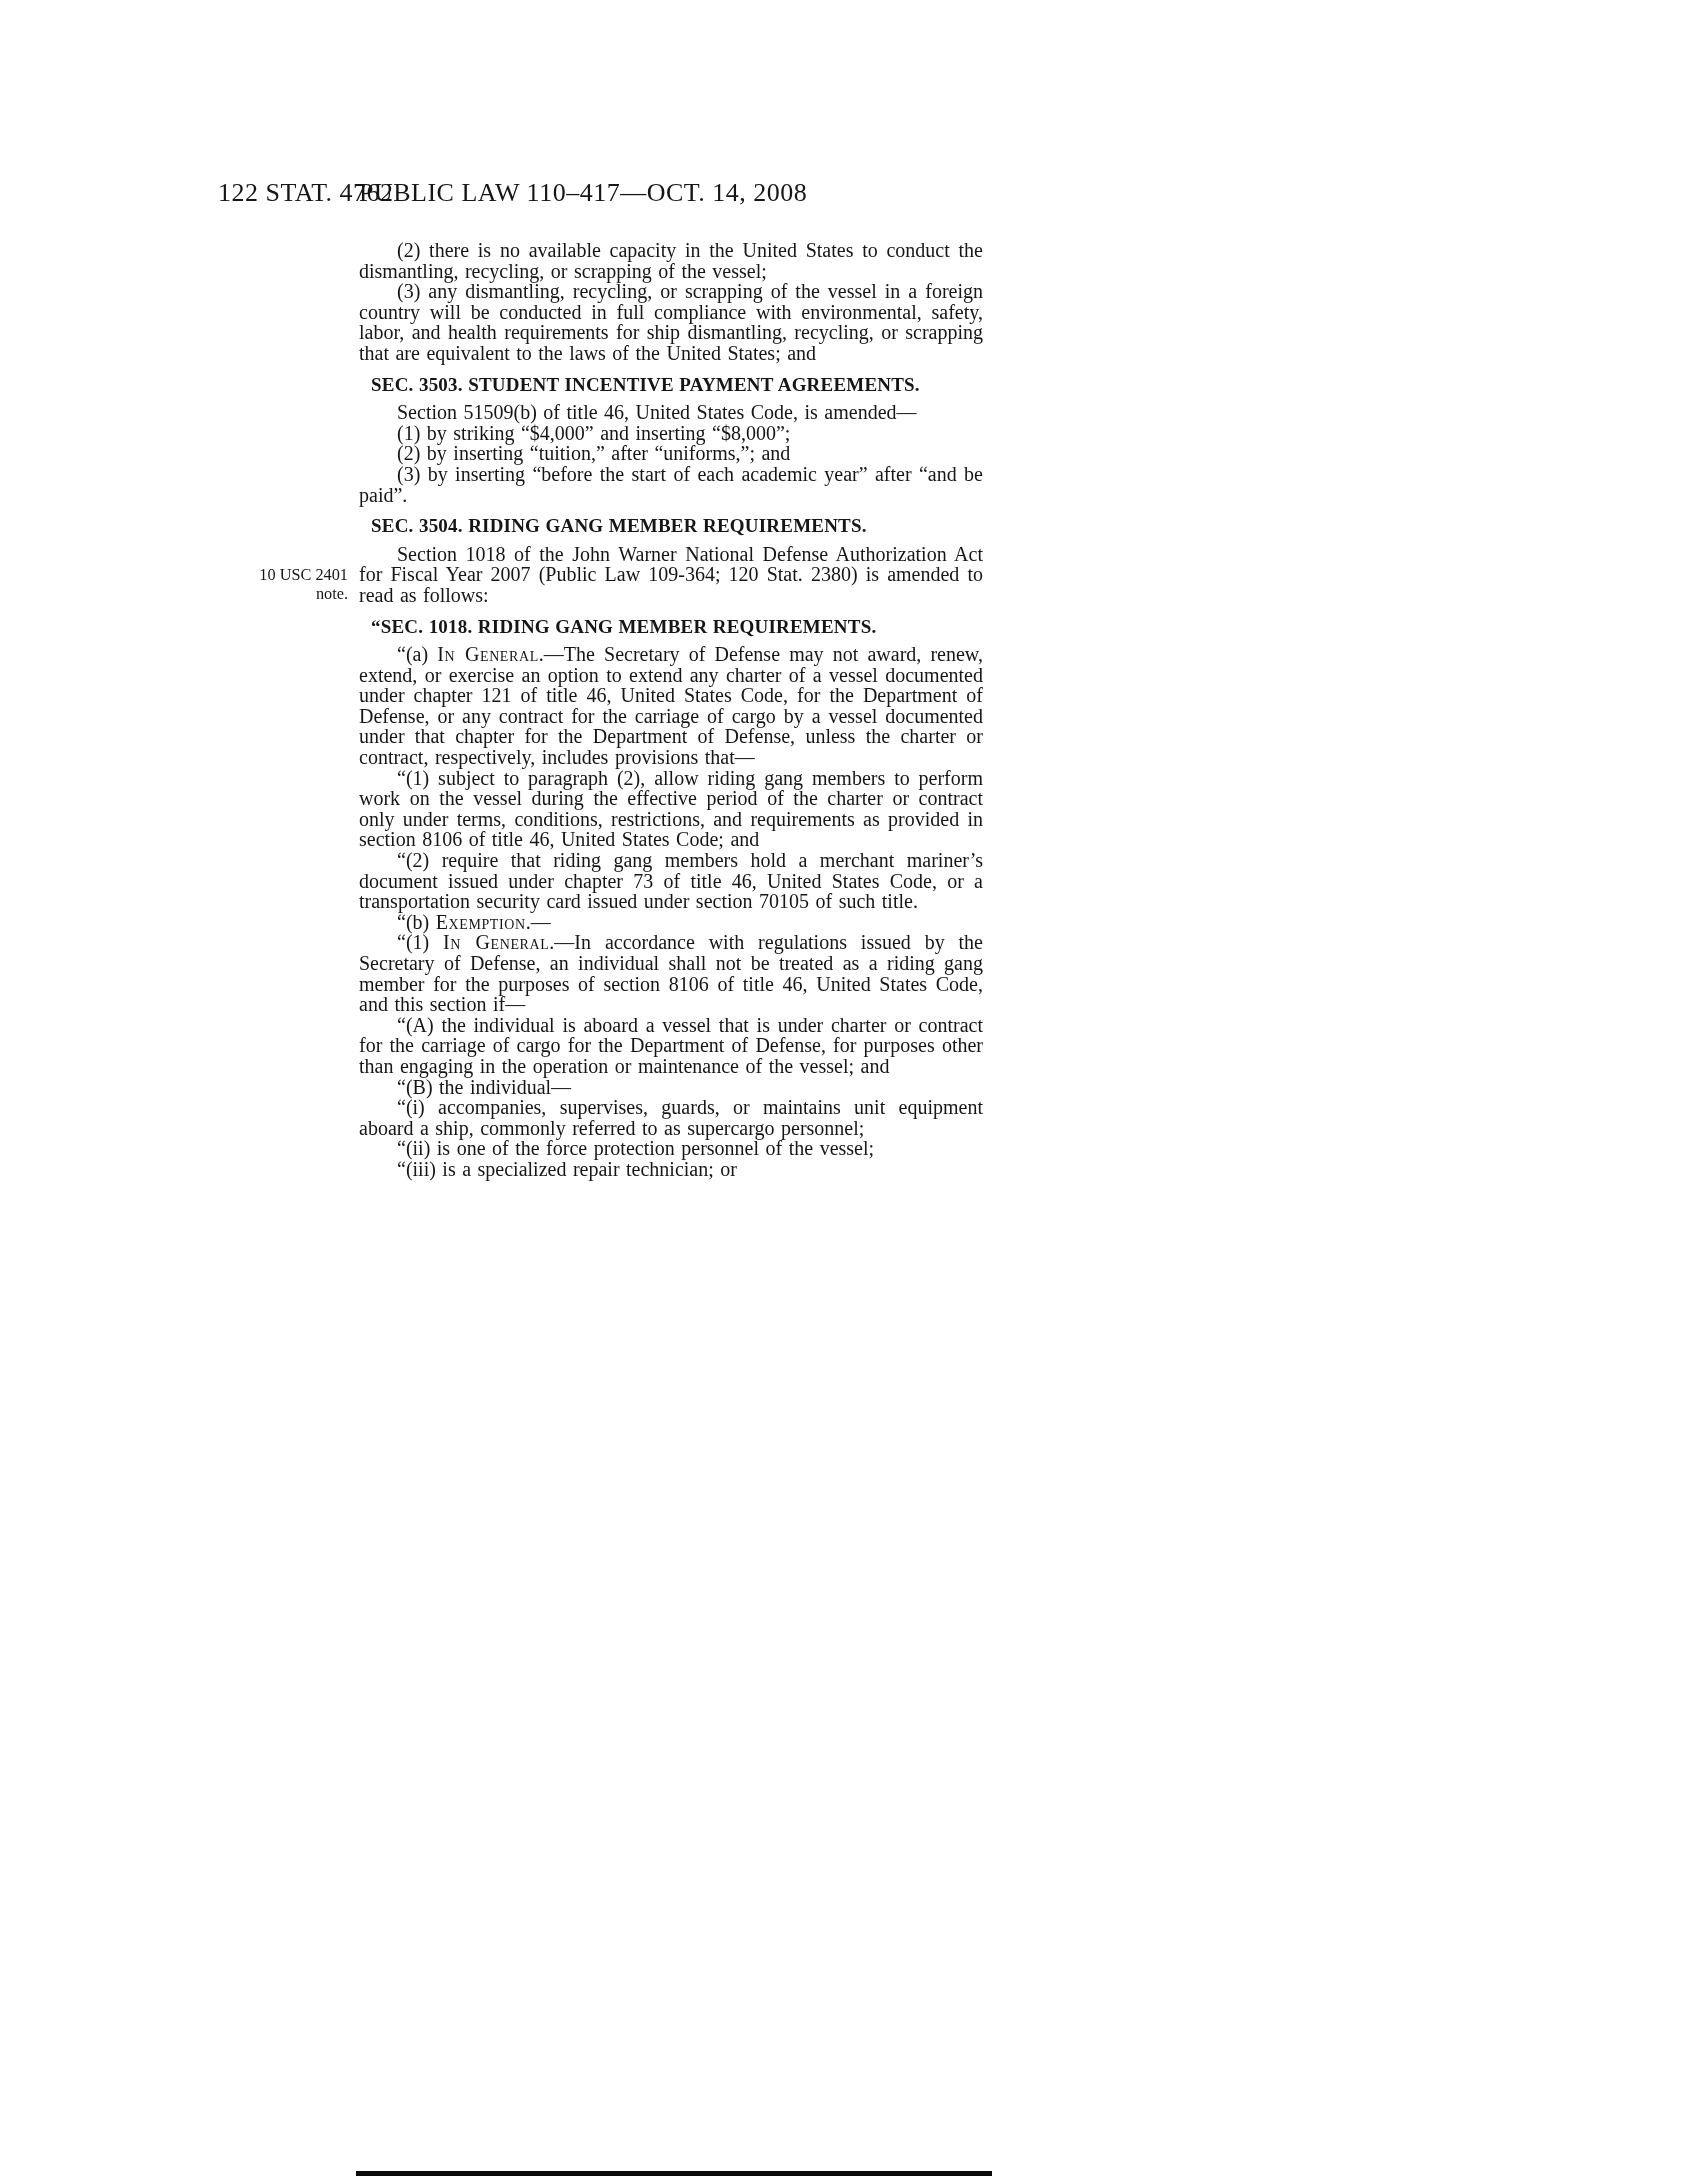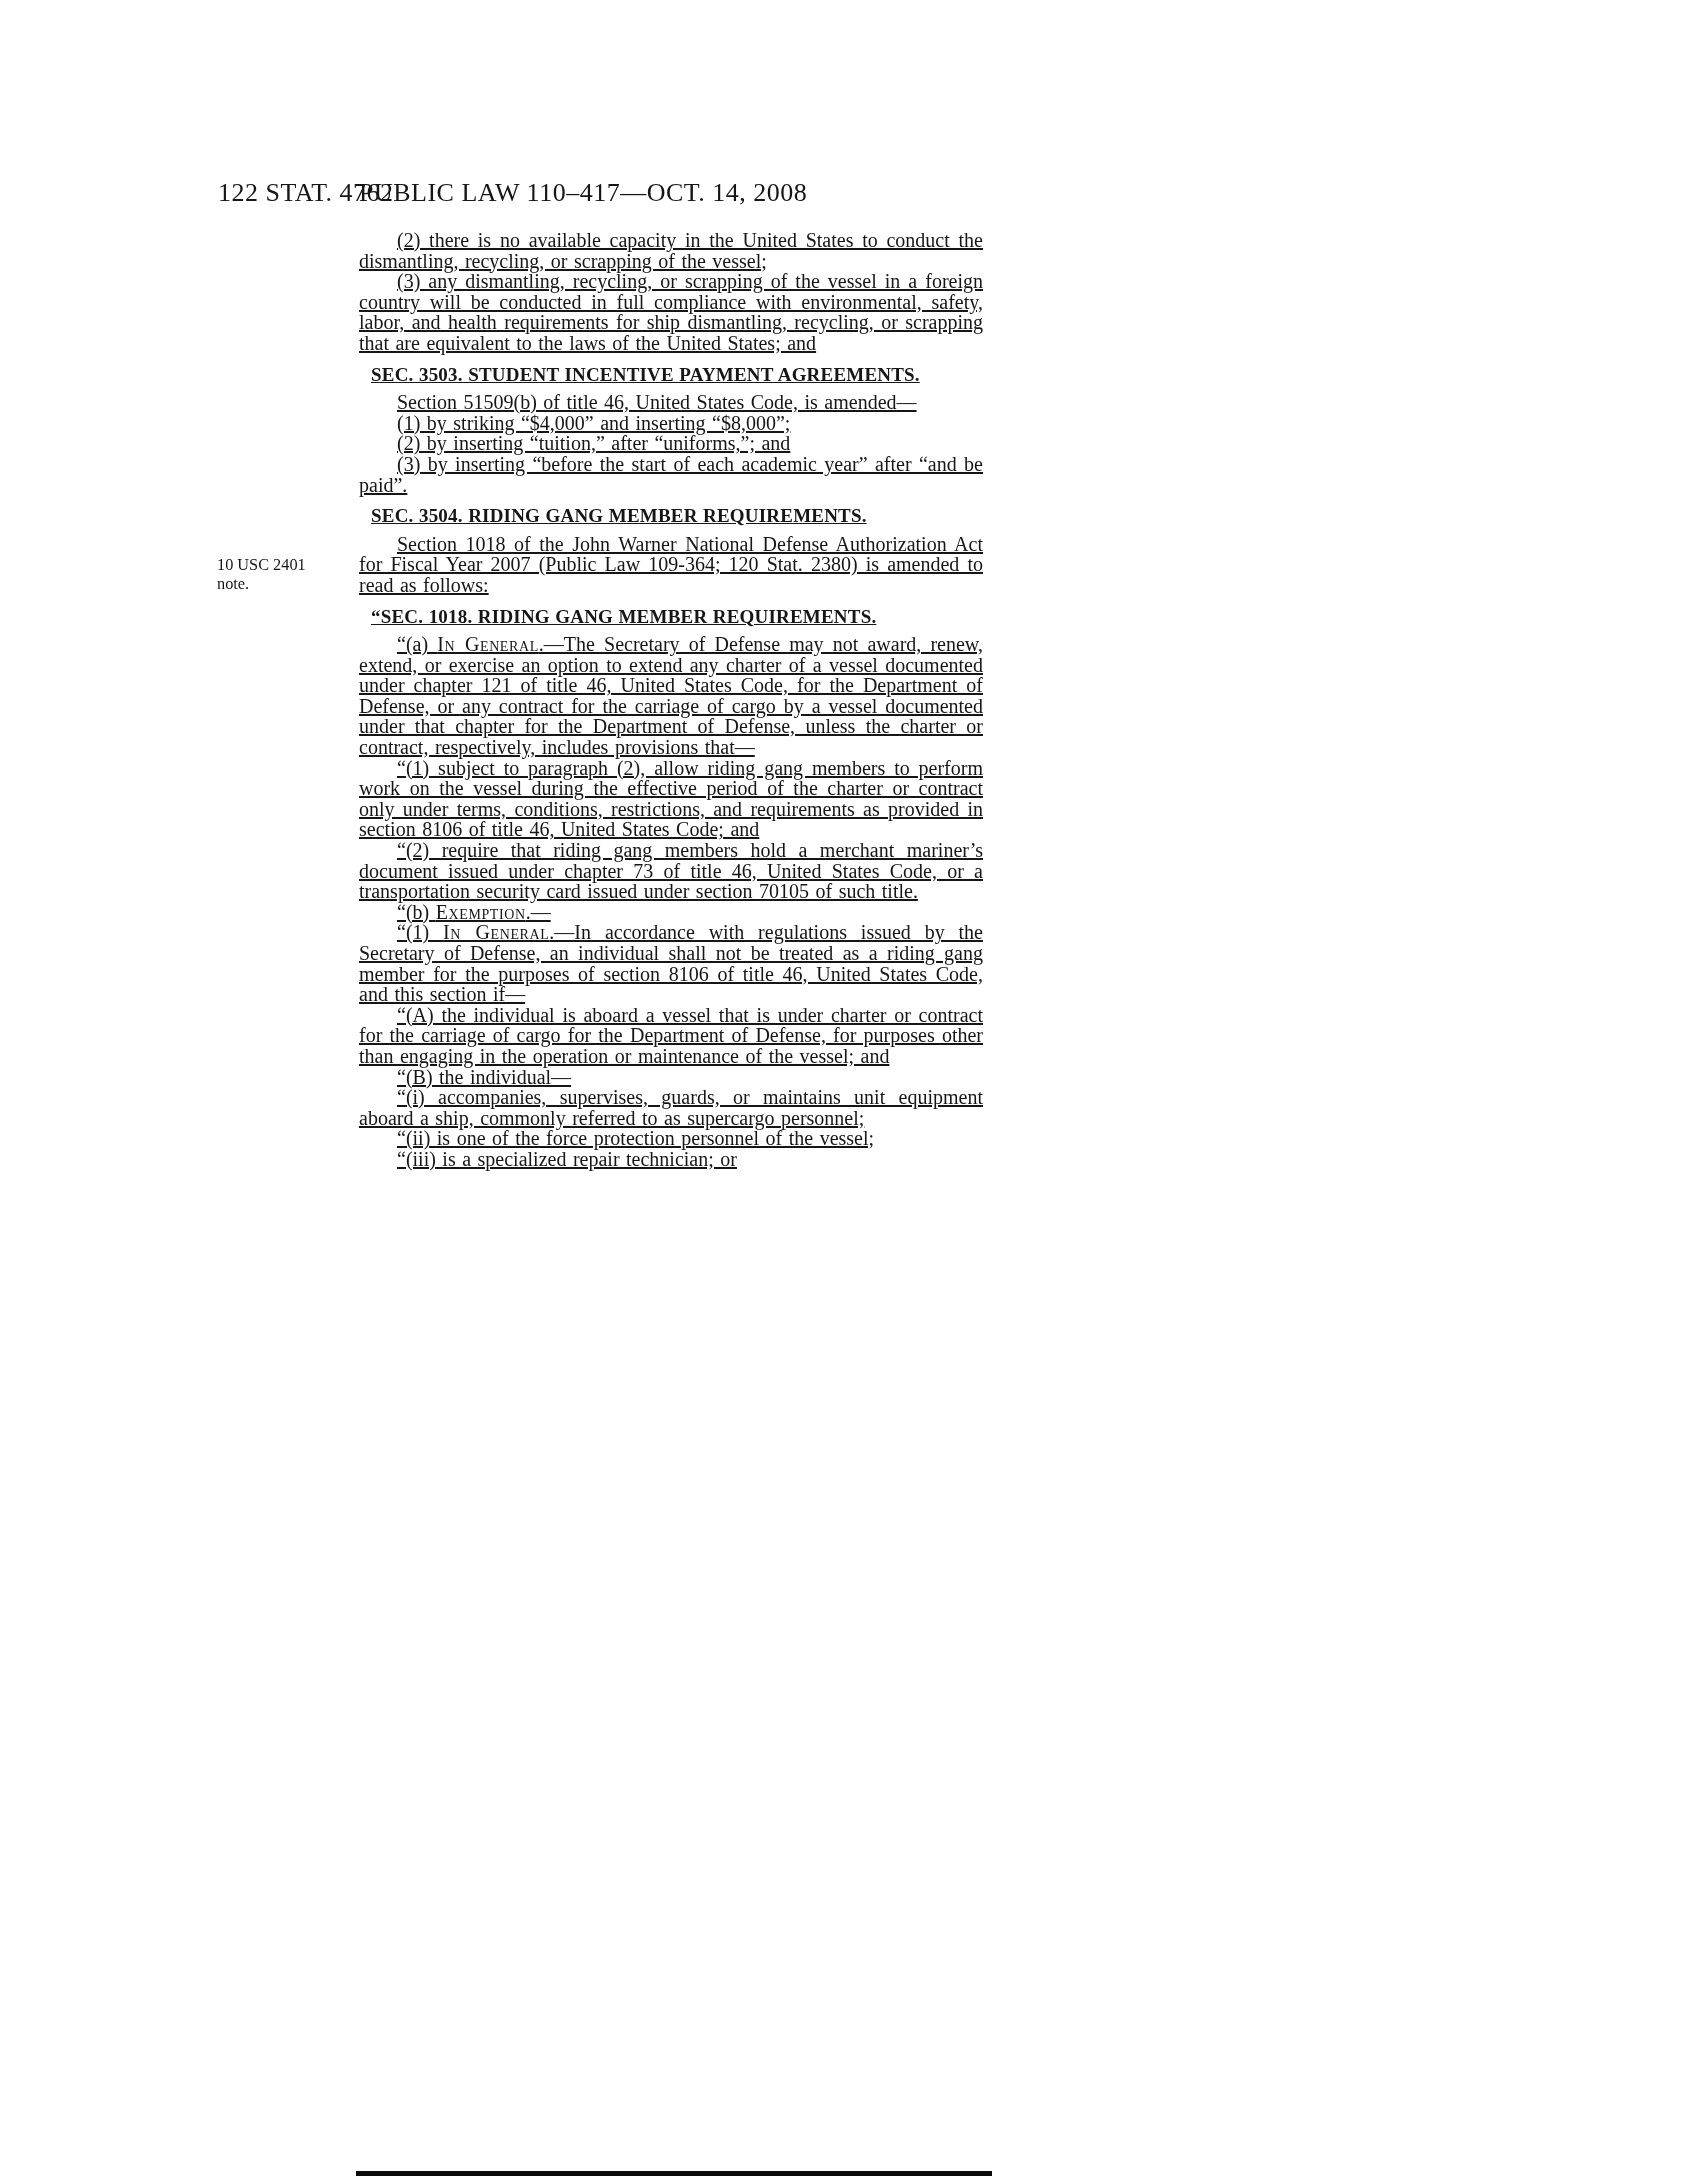--- a/index.html
+++ b/index.html
@@ -15,39 +15,39 @@
   .hdr-stat {
     position: absolute; left: 218px; top: 178px;
     font-size: 26px; letter-spacing: 0.5px; white-space: nowrap;
   }
   .hdr-title {
     position: absolute; left: 359px; top: 178px; width: 624px;
     text-align: left; font-size: 26px; letter-spacing: 0.5px; white-space: nowrap;
   }
 
   .content {
-    position: absolute; left: 359px; top: 230px; width: 624px;
+    position: absolute; left: 359px; top: 240px; width: 624px;
     font-size: 20px; line-height: 20.6px;
-    text-align: justify; word-spacing: 1.5px; text-decoration: underline;
+    text-align: justify; word-spacing: 1.5px;
   }
   p.para { margin: 0; text-indent: 38px; }
   p.h {
     font-weight: 700; font-size: 19px; text-indent: 0;
     text-align: left; margin: 11px 12px 7px; letter-spacing: 0.2px;
     word-spacing: 0.5px;
   }
   .sub1 { margin-left: 38px; }
   .sub2 { margin-left: 76px; }
   .sub3 { margin-left: 114px; }
   .sc { font-variant: small-caps; letter-spacing: 0.6px; }
   .rel { position: relative; }
 
   .margin-note {
     position: absolute; left: -142px; top: 21px; width: 131px;
-    font-size: 16.3px; line-height: 19px; text-align: left;
+    font-size: 16.3px; line-height: 19px; text-align: right;
     word-spacing: normal; text-indent: 0;
   }
   .note-line { display: block; }
 
   .edge-line {
     position: absolute; left: 356px; bottom: 2px;
     width: 636px; height: 5px; background: #0a0a0a;
   }
 </style>
 </head>

